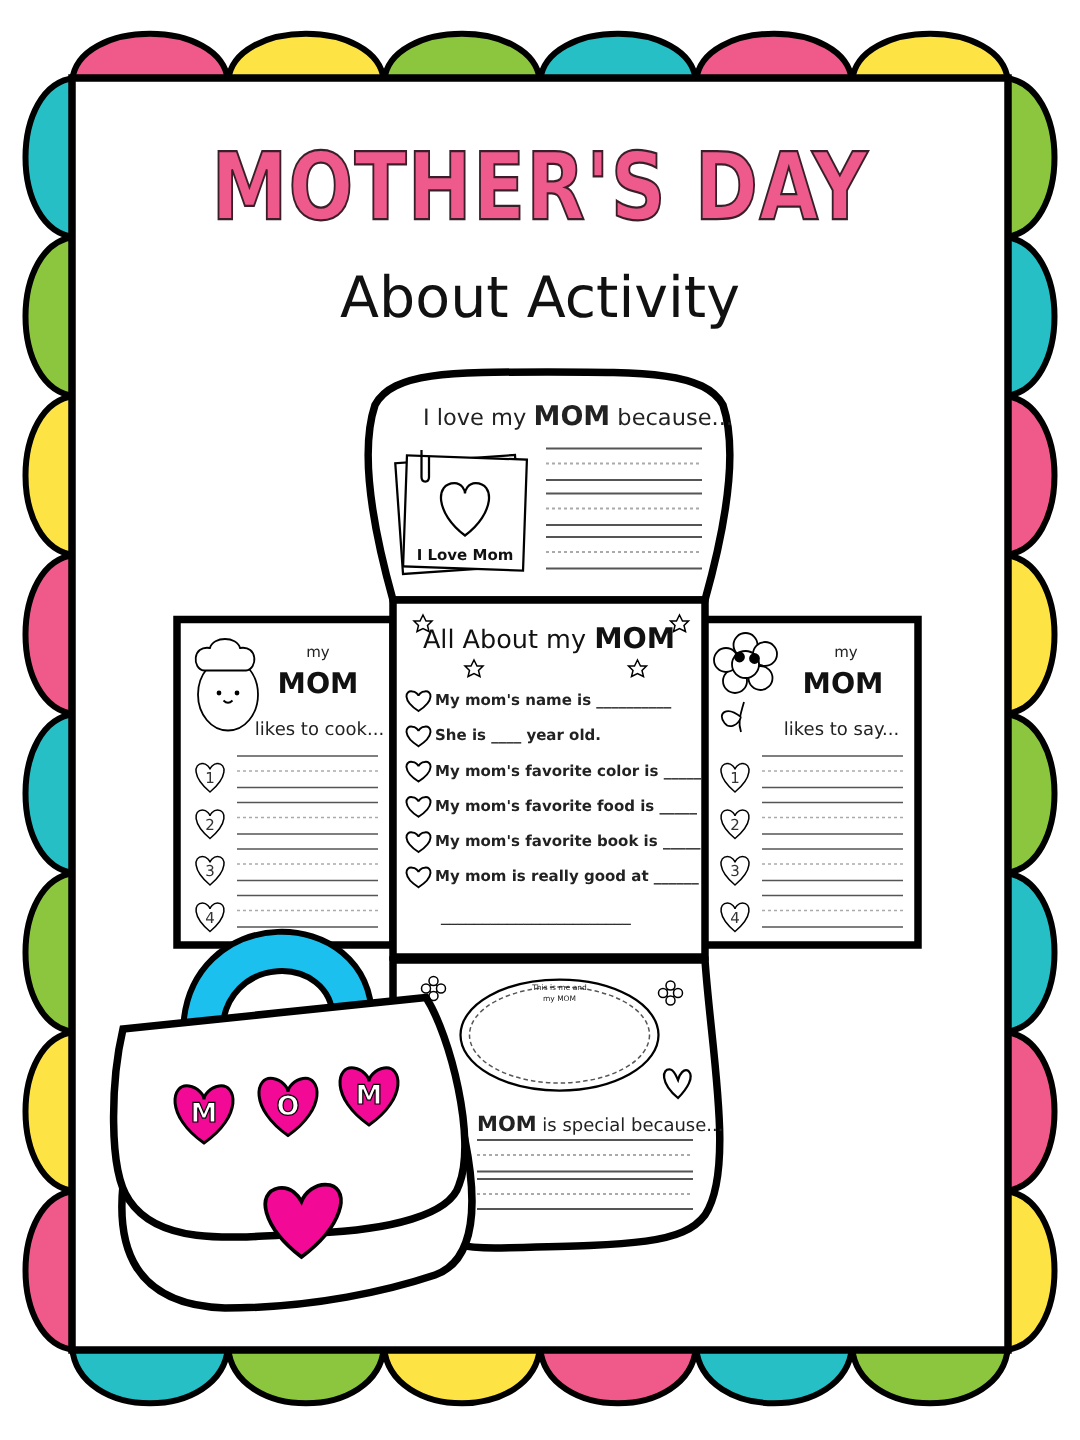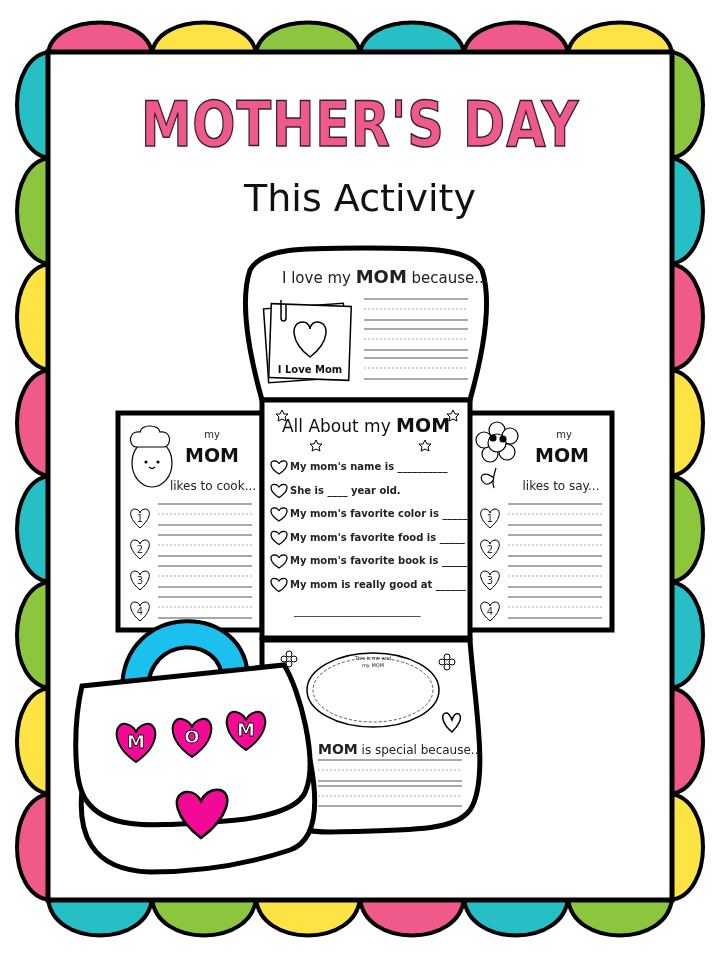--- a/index.html
+++ b/index.html
@@ -220,13 +220,13 @@
         <path d="M192 757 C166 739 170 717 182 719 C188 720 192 725 192 728 C192 725 196 720 202 719 C214 717 218 739 192 757 Z" fill="#f20a96" stroke="#000" stroke-width="2"></path>
         <text x="192" y="743" font-size="18" font-weight="bold" text-anchor="middle" fill="#fff" stroke="#000" stroke-width="0.8">O</text>
         <path d="M246 750 C220 732 224 710 236 712 C242 713 246 718 246 721 C246 718 250 713 256 712 C268 710 272 732 246 750 Z" fill="#f20a96" stroke="#000" stroke-width="2"></path>
         <text x="246" y="736" font-size="18" font-weight="bold" text-anchor="middle" fill="#fff" stroke="#000" stroke-width="0.8">M</text>
       </g>
     <path d="M201 838 C175 818 170 795 186 792 C194 791 199 797 201 801 C203 796 210 788 220 790 C234 794 228 818 201 838 Z" fill="#f20a96" stroke="#000" stroke-width="2.5"></path>
   </g>
 </svg>
 
 <div id="main-title" class="title">MOTHER'S DAY</div>
-<div id="sub-title" class="title">This Activity</div>
+<div id="sub-title" class="title">About Activity</div>
 
 </body></html>

